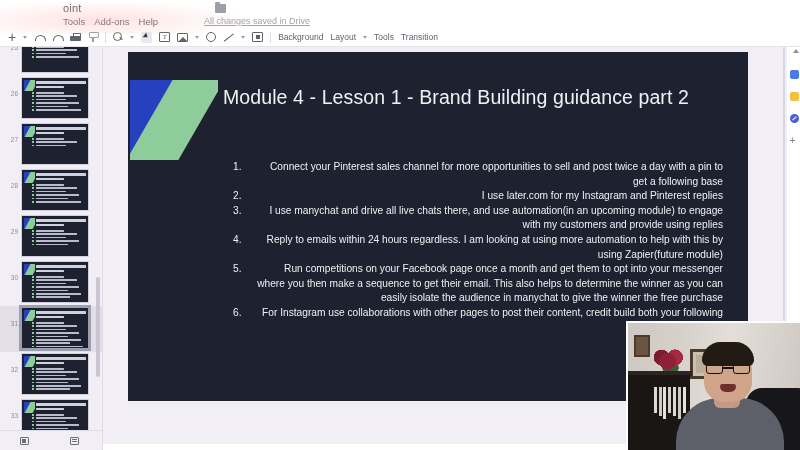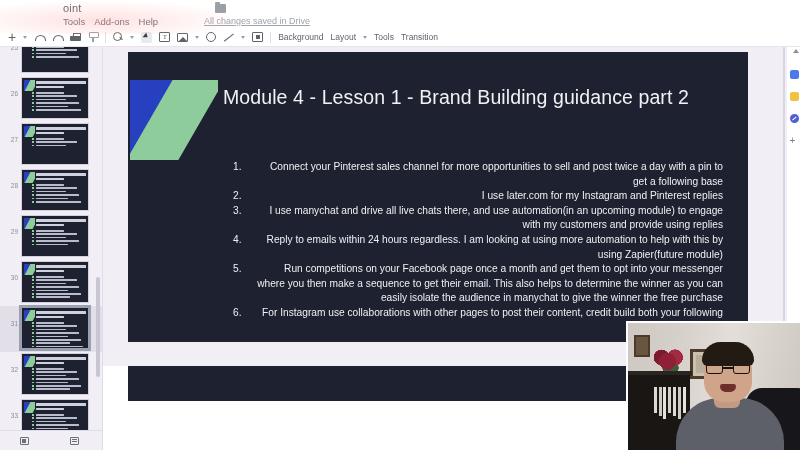--- a/index.html
+++ b/index.html
@@ -162,21 +162,21 @@
     background:#f1eff5; border-top:1px solid #e0dde7;
   }
   .fs-fbtn { position:absolute; top:6px; width:9px;height:8px;border:1.3px solid #6b6f76;border-radius:1px; }
   .fs-fbtn.b1 { left:20px; }
   .fs-fbtn.b1::after{content:"";position:absolute;left:1px;top:1px;width:4px;height:4px;background:#6b6f76;}
   .fs-fbtn.b2 { left:70px; }
   .fs-fbtn.b2::after{content:"";position:absolute;left:1px;top:1px;width:5px;height:1px;background:#6b6f76;box-shadow:0 2px 0 #6b6f76;}
 
   
   .canvas-area {
-    position:absolute; left:103px; top:47px; width:684px; height:319px;
+    position:absolute; left:103px; top:47px; width:684px; height:397px;
     background:#f1eff5;
   }
   .slide {
     position:absolute; left:25px; top:5px; width:620px; height:349px;
     background:#1e2130; overflow:hidden;
   }
   .slide-dec { position:absolute; left:2px; top:28px; width:88px; height:80px; overflow:hidden; }
   .slide-dec .sd-blue {
     position:absolute; left:-26px; top:0; width:56px; height:92px;
     background:#2740c0; transform: skewX(-30deg);

